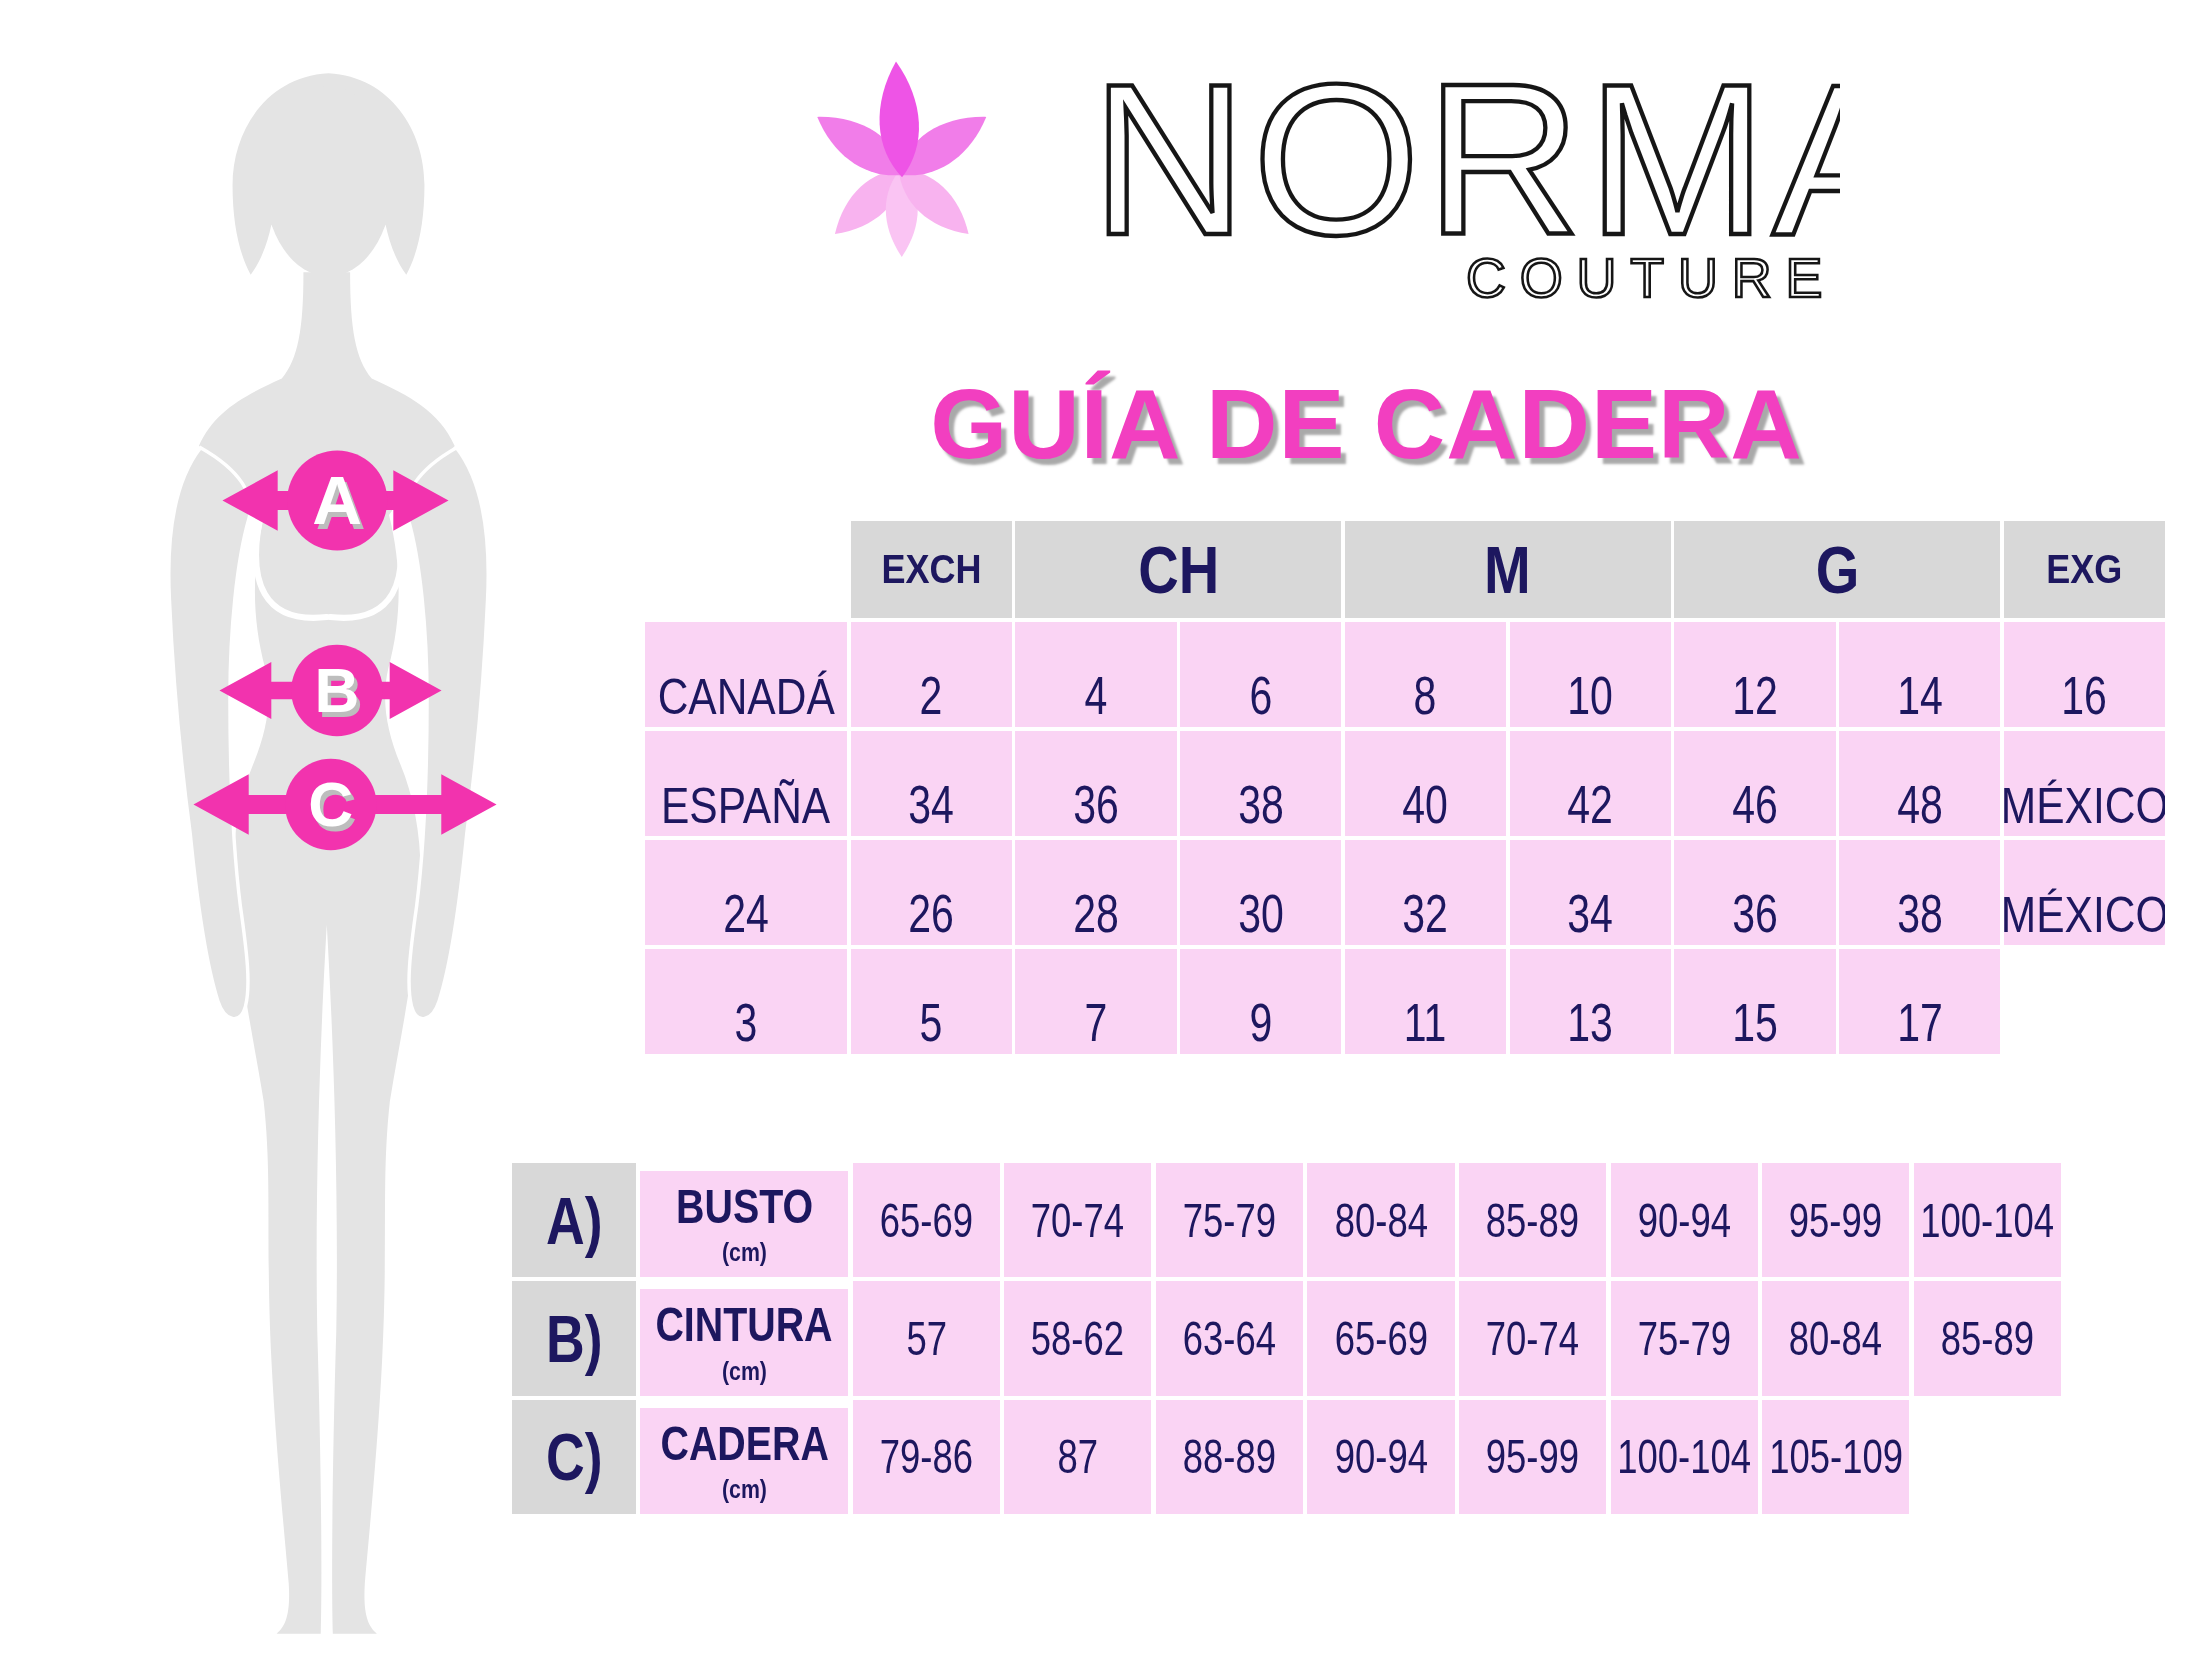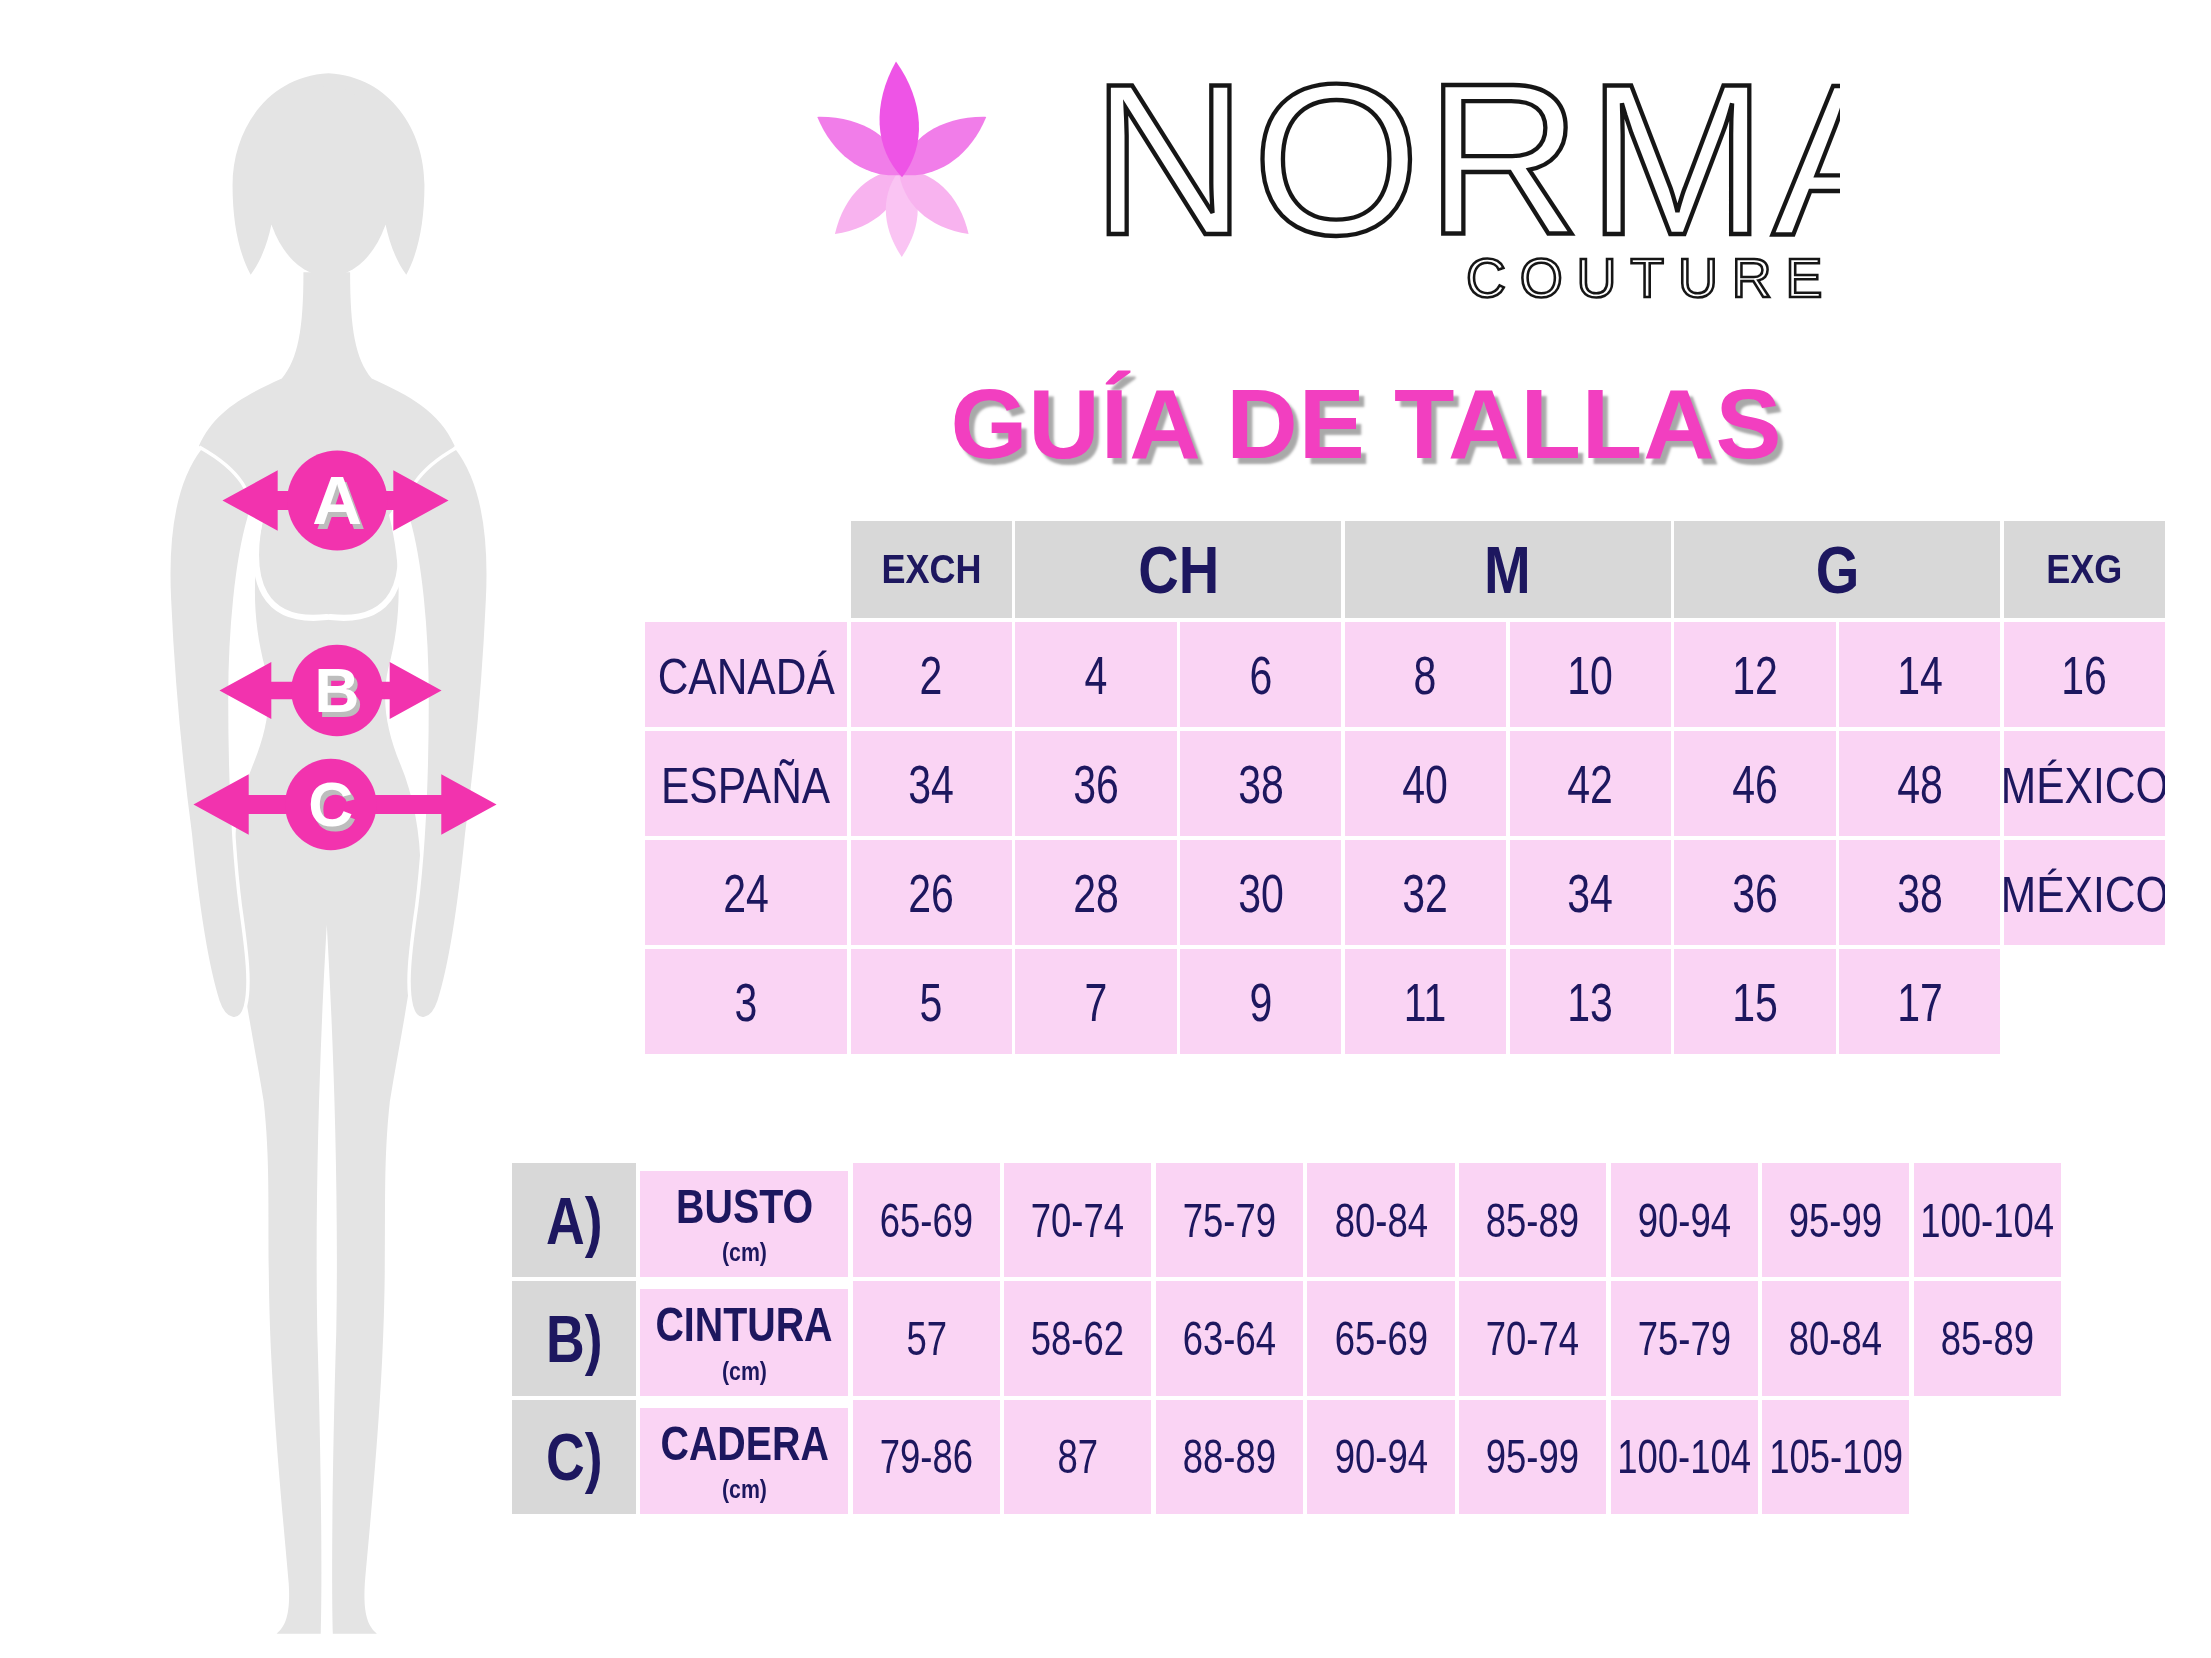--- a/index.html
+++ b/index.html
@@ -22,21 +22,21 @@
   .t2{left:512px;top:1163px;width:1549px;height:351px;gap:4.3px;
       grid-template-columns:124px 208px repeat(8,1fr);
       grid-template-rows:repeat(3,1fr);}
   .cell{display:flex;align-items:center;justify-content:center;overflow:hidden;}
   .hdr{background:#d8d8d8;color:#1d175f;font-weight:bold;}
   .hdr .big{font-size:66px;display:inline-block;transform:scaleX(.85);}
   .hdr .sm{font-size:40px;display:inline-block;transform:scaleX(.9);}
   .sp2{grid-column:span 2;}
   .blank{background:#ffffff;}
   .pk{background:#fad4f4;color:#1d175f;}
-  .t1 .pk{align-items:flex-end;padding-bottom:21px;}
+  .t1 .pk{align-items:flex-end;padding-bottom:1px;}
   .lab-txt{font-size:50px;display:inline-block;transform:scaleX(.85);transform-origin:center bottom;white-space:nowrap;}
   .val-txt{font-size:54px;display:inline-block;transform:scaleX(.76);transform-origin:center bottom;white-space:nowrap;}
   .gray{background:#d8d8d8;color:#1d175f;font-weight:bold;}
   .letter-txt{font-size:67px;display:inline-block;transform:scaleX(.8);}
   .mlab{flex-direction:column;gap:8.6px;font-weight:bold;margin-top:8px;}
   .mlab-name{font-size:48px;display:inline-block;transform:scaleX(.82);line-height:1;}
   .mlab-unit{font-size:26px;display:inline-block;transform:scaleX(.82);line-height:1;}
   .t2 .val-txt{font-size:48px;}
 
   
@@ -117,21 +117,21 @@
       <path fill="#ee54e6" d="M0 6 C-28 -26 -28 -74 0 -118 C28 -74 28 -26 0 6 Z"></path>
       </g>
   </g>
 </svg>
 
 <svg class="abs brand-svg" width="744" height="268" viewBox="0 0 860 310">
   <text class="brand-name" x="-6" y="215" font-size="250" letter-spacing="6" fill="none" stroke="#161616" stroke-width="5">NORMA</text>
   <text class="brand-name" x="856" y="288" text-anchor="end" font-size="64" letter-spacing="16" fill="none" stroke="#161616" stroke-width="3">COUTURE</text>
 </svg>
 
-<div class="abs title">GUÍA DE TALLAS</div>
+<div class="abs title">GUÍA DE CADERA</div>
 
 <div class="abs tbl t1">
   <div class="cell blank"></div>
   <div class="cell hdr">
       <span class="sm">EXCH</span>
     </div>
   <div class="cell hdr sp2">
       <span class="big">CH</span>
     </div>
   <div class="cell hdr sp2">

